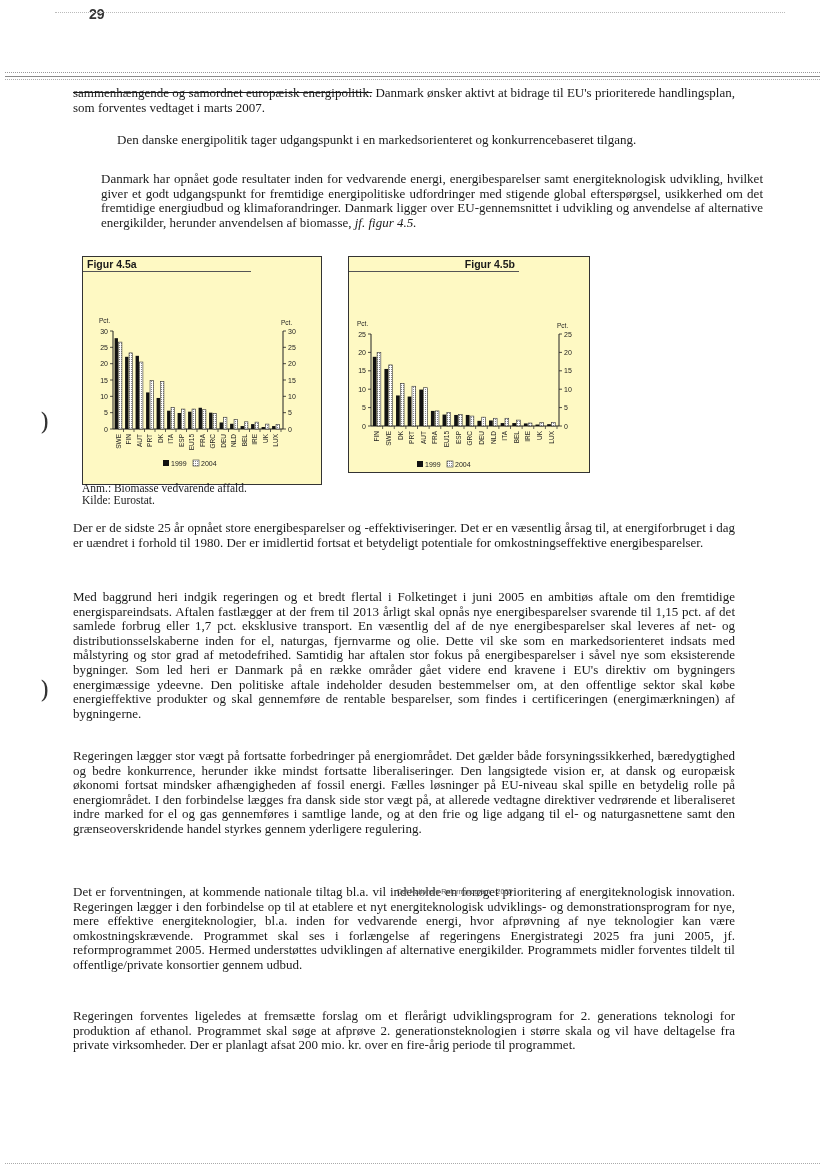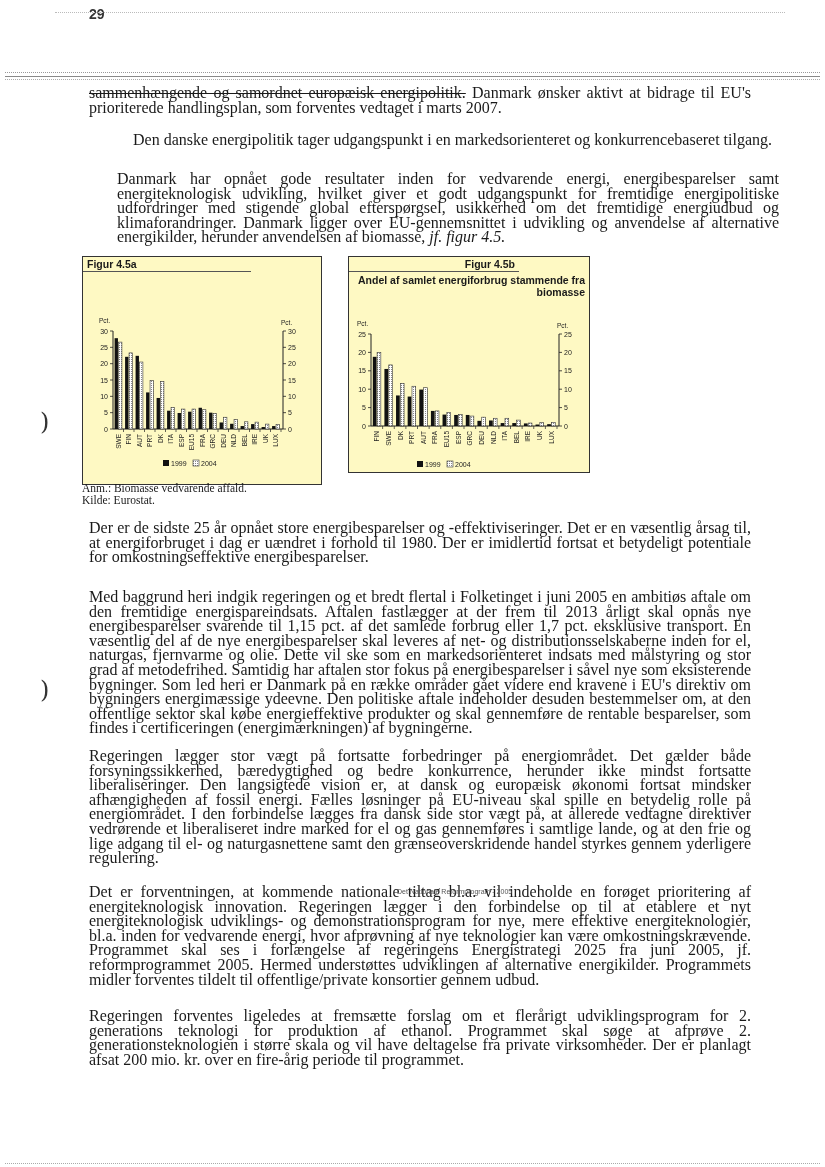--- a/index.html
+++ b/index.html
@@ -3,21 +3,21 @@
 <meta charset="utf-8">
 <style>
   html, body { margin:0; padding:0; background:#ffffff; }
   body { width:825px; height:1167px; position:relative; overflow:hidden; font-family:"Liberation Serif", serif; color:#1a1a1a; }
   .pagenum { position:absolute; left:89px; top:6px; font-family:"Liberation Sans", sans-serif; font-size:14px; font-weight:bold; color:#333; }
   .dots-top { position:absolute; left:55px; right:40px; top:12px; border-top:1px dotted #bbb; }
   .rule1 { position:absolute; left:5px; right:5px; top:72px; border-top:1px dotted #999; }
   .rule2 { position:absolute; left:5px; right:5px; top:76px; border-top:1px solid #888; }
   .rule3 { position:absolute; left:5px; right:5px; top:79px; border-top:1px dotted #aaa; }
   .rule-bottom { position:absolute; left:5px; right:5px; top:1163px; border-top:1px dotted #aaa; }
-  .para { position:absolute; left:89px; width:662px; font-size:16px; line-height:14.6px; text-align:justify; }
+  .para { position:absolute; left:73px; width:662px; font-size:13px; line-height:14.6px; text-align:justify; }
   .para .strike { text-decoration:line-through; }
   .para i { font-style:italic; }
   .figure { position:absolute; border:1px solid #333; background:#fef9c3; font-family:"Liberation Sans", sans-serif; }
   .fig-label { font-size:10.5px; font-weight:bold; padding:1px 4px; border-bottom:1px solid #555; margin-right:70px; }
   .fig-title { font-size:10.5px; font-weight:bold; padding:2px 4px 0 4px; line-height:12px; }
   .chart-svg { position:absolute; left:0; top:0; }
   .note { position:absolute; left:82px; font-size:11.5px; line-height:12.5px; }
   .bracket { position:absolute; font-family:"DejaVu Serif", serif; font-size:24px; color:#333; }
   .overlay-text { font-family:"Liberation Sans", sans-serif; font-size:7px; color:#555; }
 </style>
@@ -148,21 +148,20 @@
       <text x="0" y="0" font-size="6.5" font-family="Liberation Sans, sans-serif" fill="#222" text-anchor="end" transform="translate(195.25,177) rotate(-90)">LUX</text>
       <rect x="80" y="203" width="6" height="6" fill="#111111"></rect>
       <text x="88" y="209" font-size="7" font-family="Liberation Sans, sans-serif" fill="#222">1999</text>
       <rect x="110" y="203" width="6" height="6" fill="url(#chart-a-hatch)" stroke="#333" stroke-width="0.6"></rect>
       <text x="118" y="209" font-size="7" font-family="Liberation Sans, sans-serif" fill="#222">2004</text>
     </svg>
 </div>
 
 <div class="figure" style="left:348px; top:256px; width:240px; height:215px;text-align:right;">
   <div class="fig-label">Figur 4.5b</div>
-  <div class="fig-title">Andel af samlet energiforbrug stammende fra biomasse</div>
   <svg class="chart-svg" id="chart-b" width="240" height="215">
       <defs>
         <pattern id="chart-b-hatch" patternUnits="userSpaceOnUse" width="2" height="2">
           <rect x="0" y="0" width="2" height="2" fill="#fff"></rect>
           <rect x="0" y="0" width="1" height="1" fill="#888888"></rect>
         </pattern>
       </defs>
       <text x="8" y="69" font-size="6.5" font-family="Liberation Sans, sans-serif" fill="#222">Pct.</text>
       <text x="208" y="71" font-size="6.5" font-family="Liberation Sans, sans-serif" fill="#222">Pct.</text>
       <line x1="22" y1="77" x2="22" y2="169" stroke="#222222" stroke-width="1"></line>

